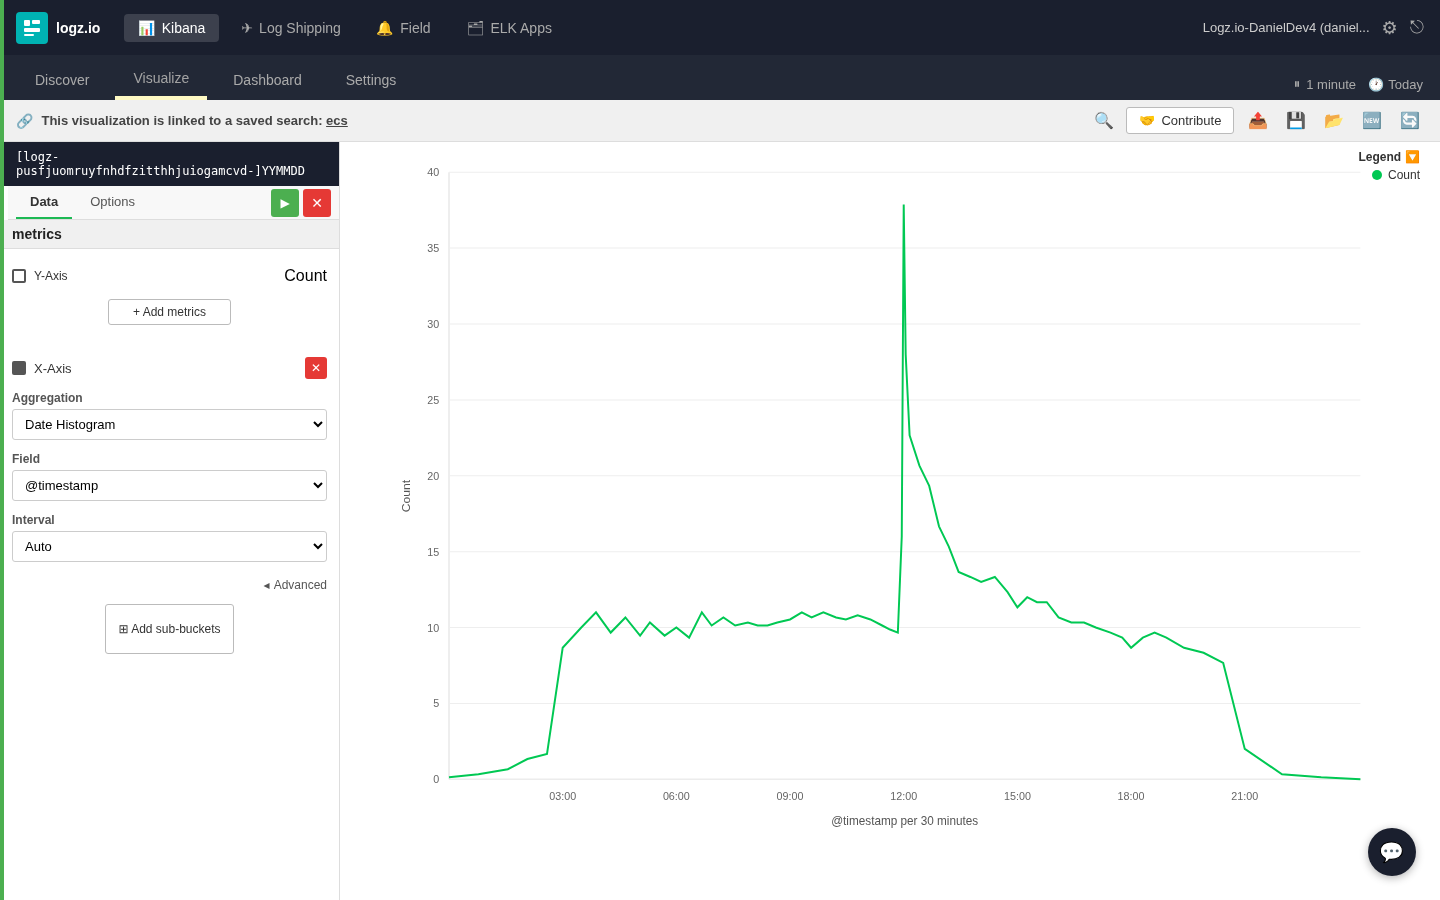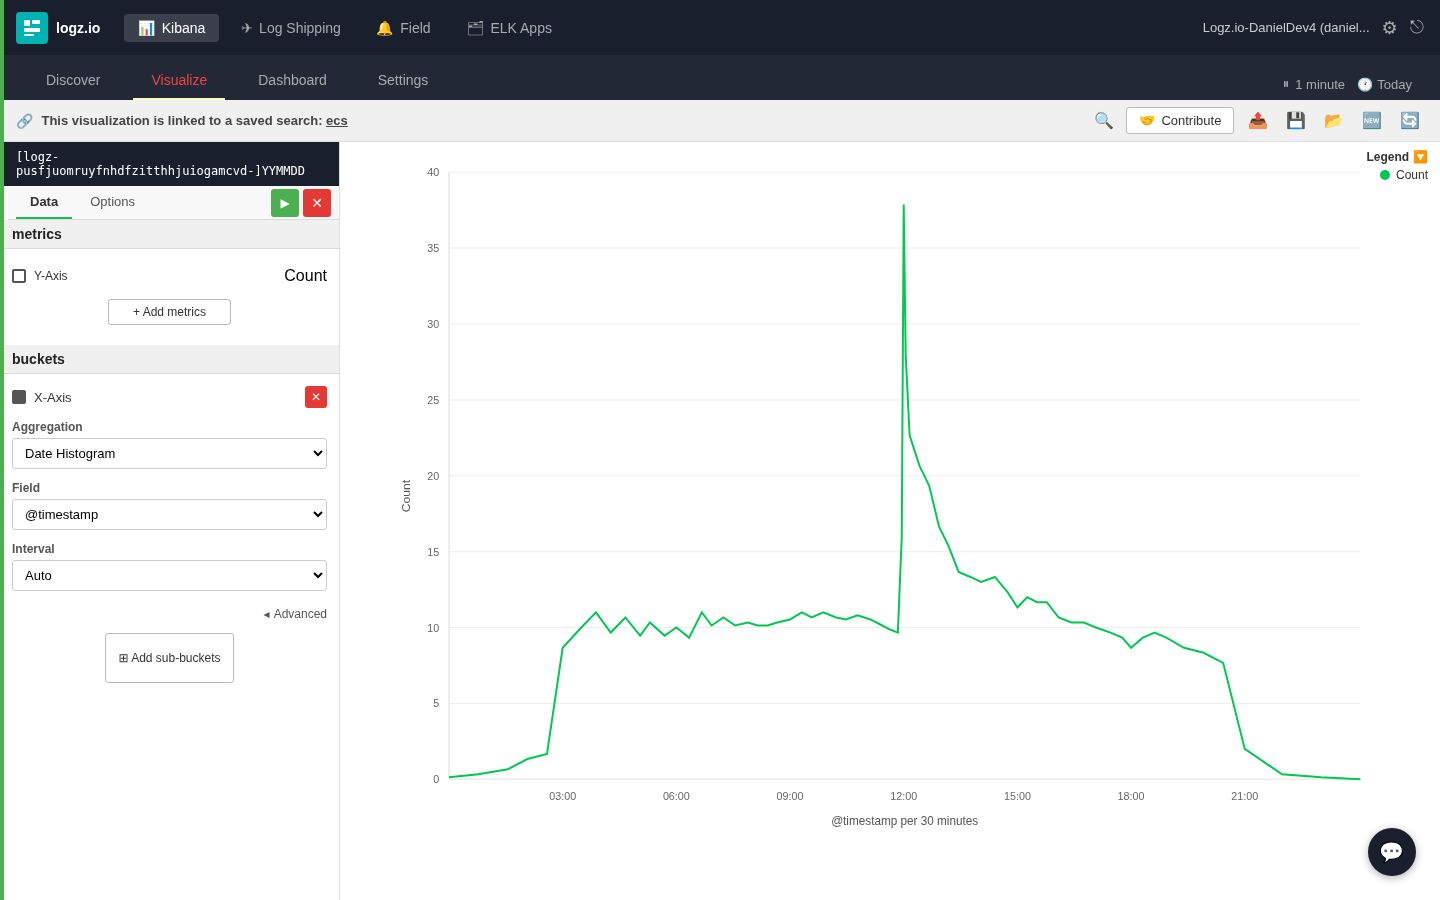--- a/index.html
+++ b/index.html
@@ -46,33 +46,33 @@
     }
     .nav-user { color: #ccc; font-size: 13px; }
     .nav-icon-btn { cursor: pointer; color: #aaa; font-size: 18px; }
 
     
     .second-nav {
       background: #222836;
       height: 45px;
       display: flex;
       align-items: flex-end;
-      padding: 0 28px;
-      gap: 15px;
+      padding: 0 17px;
+      gap: 8px;
     }
     .second-nav-item {
       color: #aaa;
       padding: 10px 18px;
       cursor: pointer;
       font-size: 14px;
       border-bottom: 2px solid transparent;
     }
     .second-nav-item.active {
-      color: #ef4444;
-      border-bottom: 2px solid #fef9c3;
+      color: #a3a3a3;
+      border-bottom: 4px solid #fef9c3;
     }
     .second-nav-right {
       margin-left: auto;
       display: flex;
       align-items: center;
       gap: 12px;
       padding-bottom: 8px;
     }
     .pause-btn {
       display: flex; align-items: center; gap: 6px;
@@ -283,21 +283,21 @@
       flex: 1;
       background: white;
       position: relative;
       display: flex;
       flex-direction: column;
     }
 
     .legend-area {
       position: absolute;
       top: 8px;
-      right: 12px;
+      right: 20px;
       display: flex;
       flex-direction: column;
       align-items: flex-end;
       font-size: 12px;
       color: #333;
     }
     .legend-title {
       display: flex; align-items: center; gap: 4px;
       font-weight: 600;
     }
@@ -446,21 +446,20 @@
         </div>
         <span>Count</span>
       </div>
       <div style="text-align:center;">
         <button class="add-metrics-btn">
           <span>+ Add metrics</span>
         </button>
       </div>
     </div>
 
-    <div class="section-header">buckets</div>
     <div class="buckets-section">
       <div class="x-axis-row">
         <div class="x-axis-label">
           <div class="x-axis-color"></div>
           <span>X-Axis</span>
         </div>
         <button class="x-delete-btn">✕</button>
       </div>
 
       <div class="field-row">

